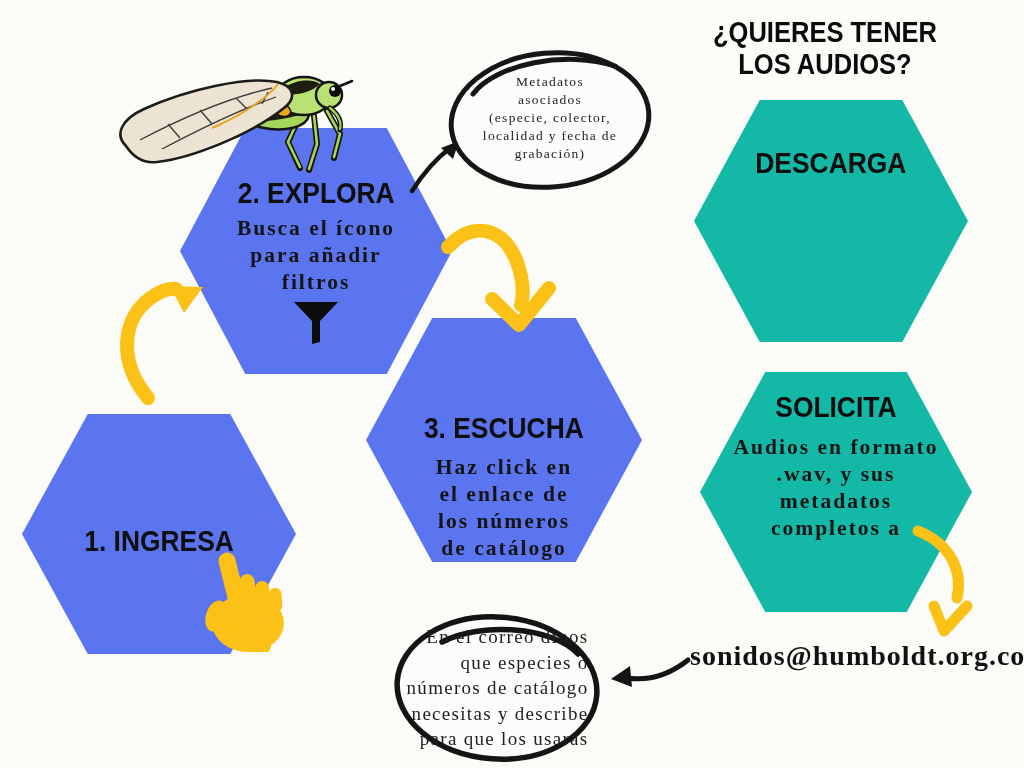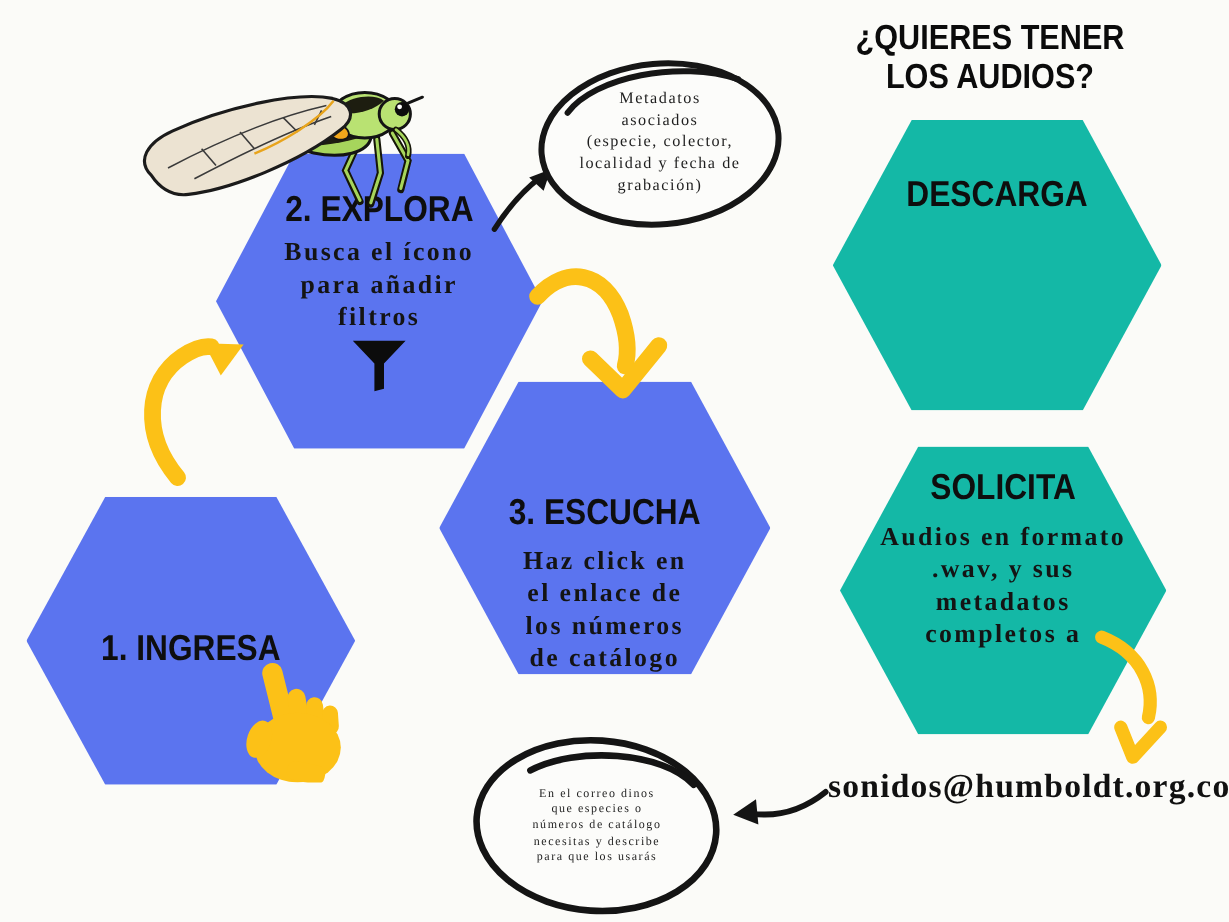--- a/index.html
+++ b/index.html
@@ -40,36 +40,36 @@
   }
   
   .bubble{position:absolute;}
   .bubble svg{position:absolute;left:0;top:0;}
   .bubble-text{
     position:absolute;inset:0;display:flex;align-items:center;justify-content:center;
     text-align:center;white-space:pre-line;
     font-family:"Liberation Serif",serif;color:#1e1e1e;
   }
   .bubble-text.small{font-size:13.5px;letter-spacing:1.3px;line-height:1.32;}
-  .bubble-text.med{font-size:10px;letter-spacing:1.3px;line-height:1.34;}
+  .bubble-text.med{font-size:19px;letter-spacing:1.3px;line-height:1.34;text-align:right;}
   
   .email{
     font-family:"Liberation Serif",serif;font-weight:bold;
     font-size:28px;letter-spacing:1px;text-align:center;color:#111;
     cursor:pointer;
   }
   .link-highlight{color:#e9a826;}
   svg{display:block;}
 </style>
 </head>
 <body>
 
 <div>
 
-  <div class="hex step abs" style="left:180px;top:128px;width:272px;height:246px;padding-top:32px;box-sizing:border-box;">
+  <div class="hex step abs" style="left:180px;top:128px;width:272px;height:246px;padding-top:50px;box-sizing:border-box;">
     <span class="hex-title">2. EXPLORA</span>
     <div class="hex-body" style="margin-top:7px;">Busca el ícono
 para añadir
 filtros</div>
     <svg width="46" height="46" viewBox="0 0 46 46" style="margin-top:4px;">
       <polygon points="1,2 45,2 27,21 27,42 19,44 19,21" fill="#0c0c0c"></polygon>
     </svg>
   </div>
 
   <div class="hex step abs" style="left:22px;top:414px;width:274px;height:240px;padding-top:112px;box-sizing:border-box;">

